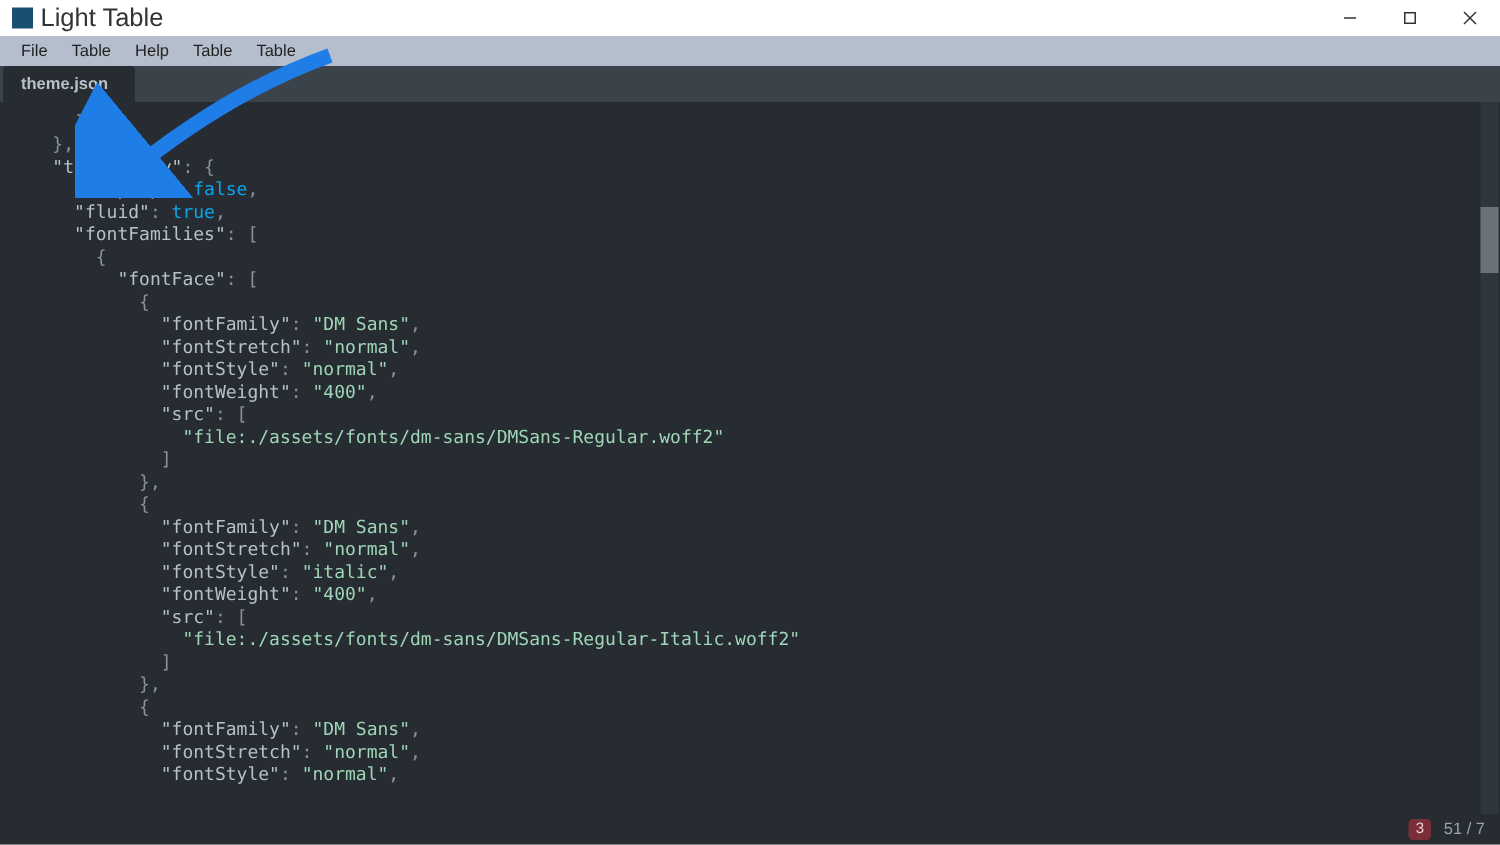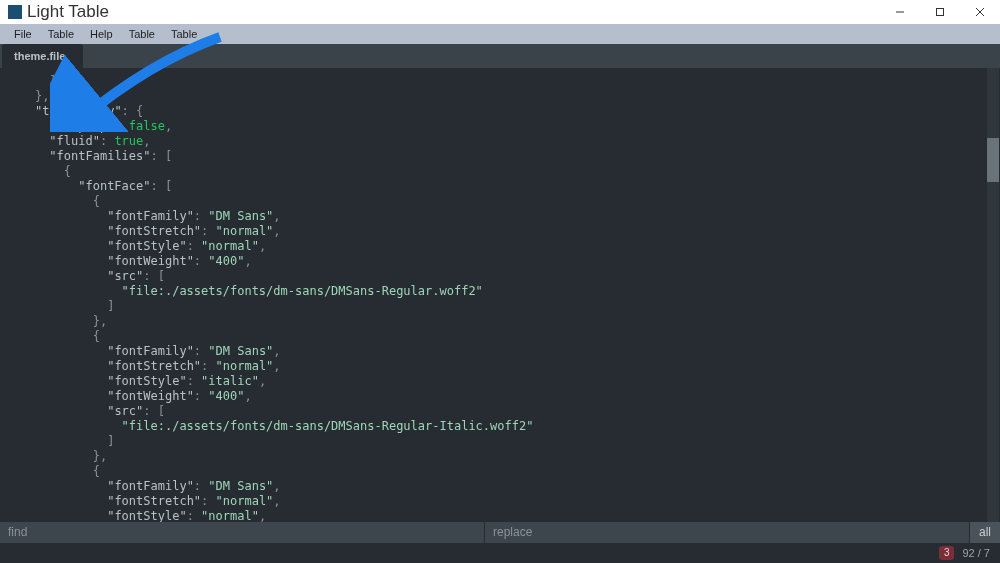--- a/index.html
+++ b/index.html
@@ -17,21 +17,21 @@
   
   .workspace { position:relative; background:#262c31; height:calc(563px - 24px - 20px); display:flex; flex-direction:column; }
   
   .tabstrip { height:24px; background:#3b434a; display:flex; align-items:flex-end; }
   .tab { background:#262c31; color:#b9c2c7; font-size:11px; font-weight:600; padding:5px 18px 5px 12px; height:24px; line-height:14px; border-top-left-radius:3px; border-top-right-radius:3px; margin-left:2px; }
   
   .editor-wrap { flex:1; position:relative; overflow:hidden; }
   .editor { position:absolute; inset:0; overflow:hidden; padding:6px 0 0 6px; font-family:"Consolas","Menlo",monospace; font-size:12px; line-height:15px; color:#aab3b8; white-space:pre; }
   .tok-key   { color:#b7c1c6; }  
   .tok-str   { color:#9fd6b7; }  
-  .tok-bool  { color:#22c55e; }  
+  .tok-bool  { color:#0ea5e9; }  
   .tok-punct { color:#8a9298; }
   .editor .ind { display:inline-block; }
   
   .scrollbar-v { position:absolute; top:0; right:1px; width:12px; height:100%; background:#2f363c; }
   .scrollbar-v .thumb { position:absolute; right:0; width:12px; background:#6a737a; }
   
   .findbar { height:21px; background:#3e464d; display:flex; font-size:12px; color:#8a9298; }
   .findbar .field { flex:1; border-right:1px solid #262c31; padding:3px 8px; }
   .findbar .all { width:30px; text-align:center; padding-top:3px; background:#4a525a; color:#c7ced3; }
   
@@ -71,40 +71,35 @@
   <div class="menuitem">File</div>
   <div class="menuitem">Table</div>
   <div class="menuitem">Help</div>
   <div class="menuitem">Table</div>
   <div class="menuitem">Table</div>
 </div>
 
 <div class="workspace">
 
   <div class="tabstrip">
-    <div class="tab">theme.file</div>
+    <div class="tab">theme.json</div>
   </div>
 
   <div class="editor-wrap">
     <div class="editor" id="editor"><div><span class="ind">      </span><span class="tok-punct">]</span></div><div><span class="ind">    </span><span class="tok-punct">},</span></div><div><span class="ind">    </span><span class="tok-key">"typography"</span><span class="tok-punct">: {</span></div><div><span class="ind">      </span><span class="tok-key">"dropCap"</span><span class="tok-punct">: </span><span class="tok-bool">false</span><span class="tok-punct">,</span></div><div><span class="ind">      </span><span class="tok-key">"fluid"</span><span class="tok-punct">: </span><span class="tok-bool">true</span><span class="tok-punct">,</span></div><div><span class="ind">      </span><span class="tok-key">"fontFamilies"</span><span class="tok-punct">: [</span></div><div><span class="ind">        </span><span class="tok-punct">{</span></div><div><span class="ind">          </span><span class="tok-key">"fontFace"</span><span class="tok-punct">: [</span></div><div><span class="ind">            </span><span class="tok-punct">{</span></div><div><span class="ind">              </span><span class="tok-key">"fontFamily"</span><span class="tok-punct">: </span><span class="tok-str">"DM Sans"</span><span class="tok-punct">,</span></div><div><span class="ind">              </span><span class="tok-key">"fontStretch"</span><span class="tok-punct">: </span><span class="tok-str">"normal"</span><span class="tok-punct">,</span></div><div><span class="ind">              </span><span class="tok-key">"fontStyle"</span><span class="tok-punct">: </span><span class="tok-str">"normal"</span><span class="tok-punct">,</span></div><div><span class="ind">              </span><span class="tok-key">"fontWeight"</span><span class="tok-punct">: </span><span class="tok-str">"400"</span><span class="tok-punct">,</span></div><div><span class="ind">              </span><span class="tok-key">"src"</span><span class="tok-punct">: [</span></div><div><span class="ind">                </span><span class="tok-str">"file:./assets/fonts/dm-sans/DMSans-Regular.woff2"</span></div><div><span class="ind">              </span><span class="tok-punct">]</span></div><div><span class="ind">            </span><span class="tok-punct">},</span></div><div><span class="ind">            </span><span class="tok-punct">{</span></div><div><span class="ind">              </span><span class="tok-key">"fontFamily"</span><span class="tok-punct">: </span><span class="tok-str">"DM Sans"</span><span class="tok-punct">,</span></div><div><span class="ind">              </span><span class="tok-key">"fontStretch"</span><span class="tok-punct">: </span><span class="tok-str">"normal"</span><span class="tok-punct">,</span></div><div><span class="ind">              </span><span class="tok-key">"fontStyle"</span><span class="tok-punct">: </span><span class="tok-str">"italic"</span><span class="tok-punct">,</span></div><div><span class="ind">              </span><span class="tok-key">"fontWeight"</span><span class="tok-punct">: </span><span class="tok-str">"400"</span><span class="tok-punct">,</span></div><div><span class="ind">              </span><span class="tok-key">"src"</span><span class="tok-punct">: [</span></div><div><span class="ind">                </span><span class="tok-str">"file:./assets/fonts/dm-sans/DMSans-Regular-Italic.woff2"</span></div><div><span class="ind">              </span><span class="tok-punct">]</span></div><div><span class="ind">            </span><span class="tok-punct">},</span></div><div><span class="ind">            </span><span class="tok-punct">{</span></div><div><span class="ind">              </span><span class="tok-key">"fontFamily"</span><span class="tok-punct">: </span><span class="tok-str">"DM Sans"</span><span class="tok-punct">,</span></div><div><span class="ind">              </span><span class="tok-key">"fontStretch"</span><span class="tok-punct">: </span><span class="tok-str">"normal"</span><span class="tok-punct">,</span></div><div><span class="ind">              </span><span class="tok-key">"fontStyle"</span><span class="tok-punct">: </span><span class="tok-str">"normal"</span><span class="tok-punct">,</span></div></div>
     <div class="scrollbar-v">
       <div class="thumb" id="scroll-thumb" style="top: 70px; height: 44px;"></div>
     </div>
   </div>
 
-  <div class="findbar">
-    <div class="field">find</div>
-    <div class="field">replace</div>
-    <div class="all">all</div>
-  </div>
 
   <div class="statusbar">
     <span class="spacer"></span>
     <span class="badge">3</span>
-    <span class="pos">92 / 7</span>
+    <span class="pos">51 / 7</span>
   </div>
 
   <svg class="arrow-overlay" width="220" height="120" style="left:50px; top:-32px;">
     <defs>
       <marker id="arrowhead" markerWidth="14" markerHeight="12" refX="3" refY="6" orient="auto">
         <polygon points="0 0, 14 6, 0 12" fill="#1f7de8"></polygon>
       </marker>
     </defs>
     <path d="M 170 25 Q 100 50 30 108" fill="none" stroke-width="10" marker-end="url(#arrowhead)" stroke="#1f7de8"></path>
   </svg>

